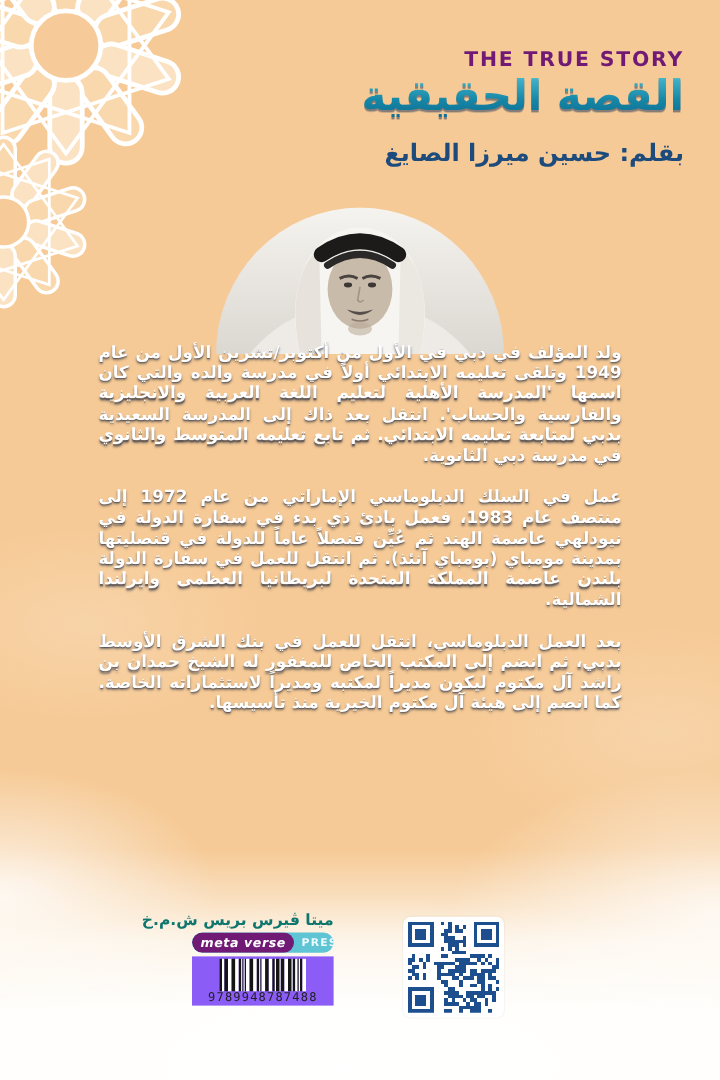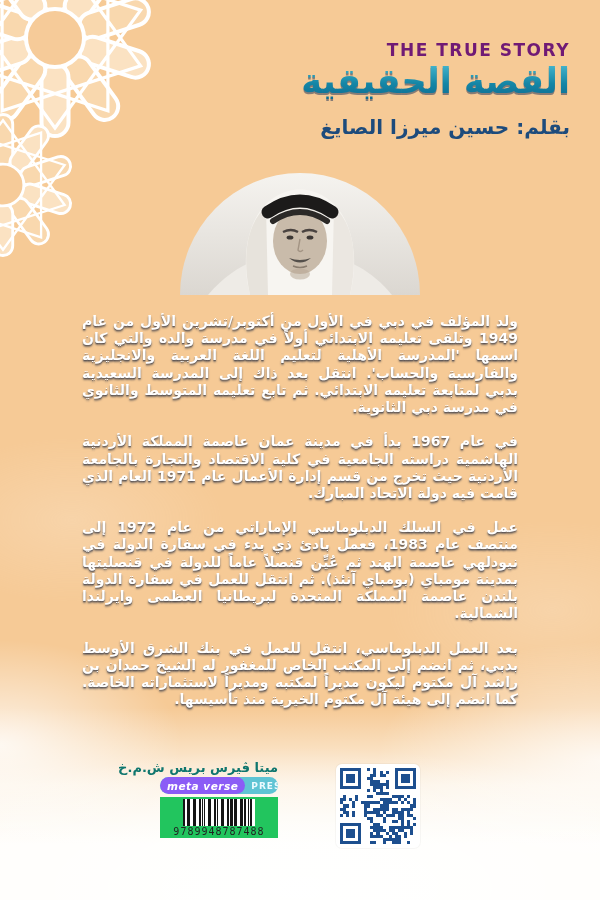--- a/index.html
+++ b/index.html
@@ -29,33 +29,33 @@
   .title-ar{margin-top:2px;font-size:35px;font-weight:bold;line-height:1.1;
     background:linear-gradient(to bottom,#46b6cd 5%,#1586a6 55%,#0e6d92 95%);
     -webkit-background-clip:text;background-clip:text;color:transparent;
     filter:drop-shadow(0 2px 0 rgba(24,45,86,.5));}
   .byline{margin-top:14px;font-size:20px;font-weight:bold;color:#1d4b7c;}
 
   
   .photo{position:absolute;left:180px;top:170px;width:240px;height:125px;}
 
   
-  .about{position:absolute;left:82px;top:313px;width:436px;direction:rtl;text-align:justify;}
+  .about{position:absolute;left:82px;top:286px;width:436px;direction:rtl;text-align:justify;}
   .about p{margin:0 0 17px 0;font-size:14px;line-height:1.23;font-weight:bold;color:#ffffff;
     text-shadow:0 2px 2px rgba(28,38,60,.6), 0 1px 0 rgba(28,38,60,.35);}
 
   
   .publisher{position:absolute;left:160px;top:760px;width:118px;text-align:center;}
   .pub-name{direction:rtl;font-size:13px;font-weight:bold;color:#0f766e;white-space:nowrap;}
   .pub-pill{display:flex;align-items:stretch;height:17px;margin-top:2px;border-radius:9px;overflow:hidden;background:#5fc4d4;}
-  .pub-pill .main{flex:1;display:flex;align-items:center;justify-content:center;background:#8b5cf6;border-radius:9px;
+  .pub-pill .main{flex:1;display:flex;align-items:center;justify-content:center;background:#701a75;border-radius:9px;
     color:#fff;font-size:10.5px;font-weight:bold;font-style:italic;letter-spacing:.5px;white-space:nowrap;padding:0 7px;}
   .pub-pill .suffix{display:flex;align-items:center;justify-content:center;padding:0 6px;color:#ecfbff;font-size:9px;font-weight:bold;letter-spacing:1px;}
 
-  .barcode{margin-top:3px;background:#22c55e;padding:2px 4px 1px 4px;}
+  .barcode{margin-top:3px;background:#8b5cf6;padding:2px 4px 1px 4px;}
   .bars{display:flex;align-items:stretch;height:27px;justify-content:center;}
   .bars span{display:block;height:100%;}
   .bars .b{background:#151515;}
   .bars .w{background:#ffffff;}
   .barcode-number{font-family:"DejaVu Sans Mono","Liberation Mono",monospace;font-size:10px;color:#222;letter-spacing:1px;line-height:1.1;}
 
   
   .qr-tile{position:absolute;left:336px;top:764px;width:84px;height:84px;background:#fff;border-radius:6px;
     display:flex;align-items:center;justify-content:center;box-shadow:0 0 0 1px rgba(0,0,0,.03);}
 </style>
@@ -126,21 +126,20 @@
         <path d="M120,69 L118,80 Q120,83 123,80" stroke="#a39484" stroke-width="1.4" fill="none"></path>
         <path d="M109,88 Q120,92 131,88 Q120,97 109,88 Z" fill="#544f4a"></path>
         <path d="M113,96 Q120,99 127,96" stroke="#8a7d6f" stroke-width="1.4" fill="none"></path>
         <ellipse cx="120" cy="104" rx="10" ry="5.5" fill="#b8a795" opacity=".55"></ellipse>
       </g>
     </svg>
   </div>
 
   <div class="about">
     <p>ولد المؤلف في دبي في الأول من أكتوبر/تشرين الأول من عام 1949 وتلقى تعليمه الابتدائي أولاً في مدرسة والده والتي كان اسمها 'المدرسة الأهلية لتعليم اللغة العربية والانجليزية والفارسية والحساب'. انتقل بعد ذاك إلى المدرسة السعيدية بدبي لمتابعة تعليمه الابتدائي. ثم تابع تعليمه المتوسط والثانوي في مدرسة دبي الثانوية.</p>
-    <p>في عام 1967 بدأ في مدينة عمان عاصمة المملكة الأردنية الهاشمية دراسته الجامعية في كلية الاقتصاد والتجارة بالجامعة الأردنية حيث تخرج من قسم إدارة الأعمال عام 1971 العام الذي قامت فيه دولة الاتحاد المبارك.</p>
     <p>عمل في السلك الدبلوماسي الإماراتي من عام 1972 إلى منتصف عام 1983، فعمل بادئ ذي بدء في سفارة الدولة في نيودلهي عاصمة الهند ثم عُيِّن قنصلاً عاماً للدولة في قنصليتها بمدينة مومباي (بومباي آنئذ). ثم انتقل للعمل في سفارة الدولة بلندن عاصمة المملكة المتحدة لبريطانيا العظمى وايرلندا الشمالية.</p>
     <p>بعد العمل الدبلوماسي، انتقل للعمل في بنك الشرق الأوسط بدبي، ثم انضم إلى المكتب الخاص للمغفور له الشيخ حمدان بن راشد آل مكتوم ليكون مديراً لمكتبه ومديراً لاستثماراته الخاصة. كما انضم إلى هيئة آل مكتوم الخيرية منذ تأسيسها.</p>
   </div>
 
   <div class="publisher">
     <div class="pub-name">ميتا ڤيرس بريس ش.م.خ</div>
     <div class="pub-pill">
       <span class="main">meta verse</span>
       <span class="suffix">PRESS</span>
     </div>

